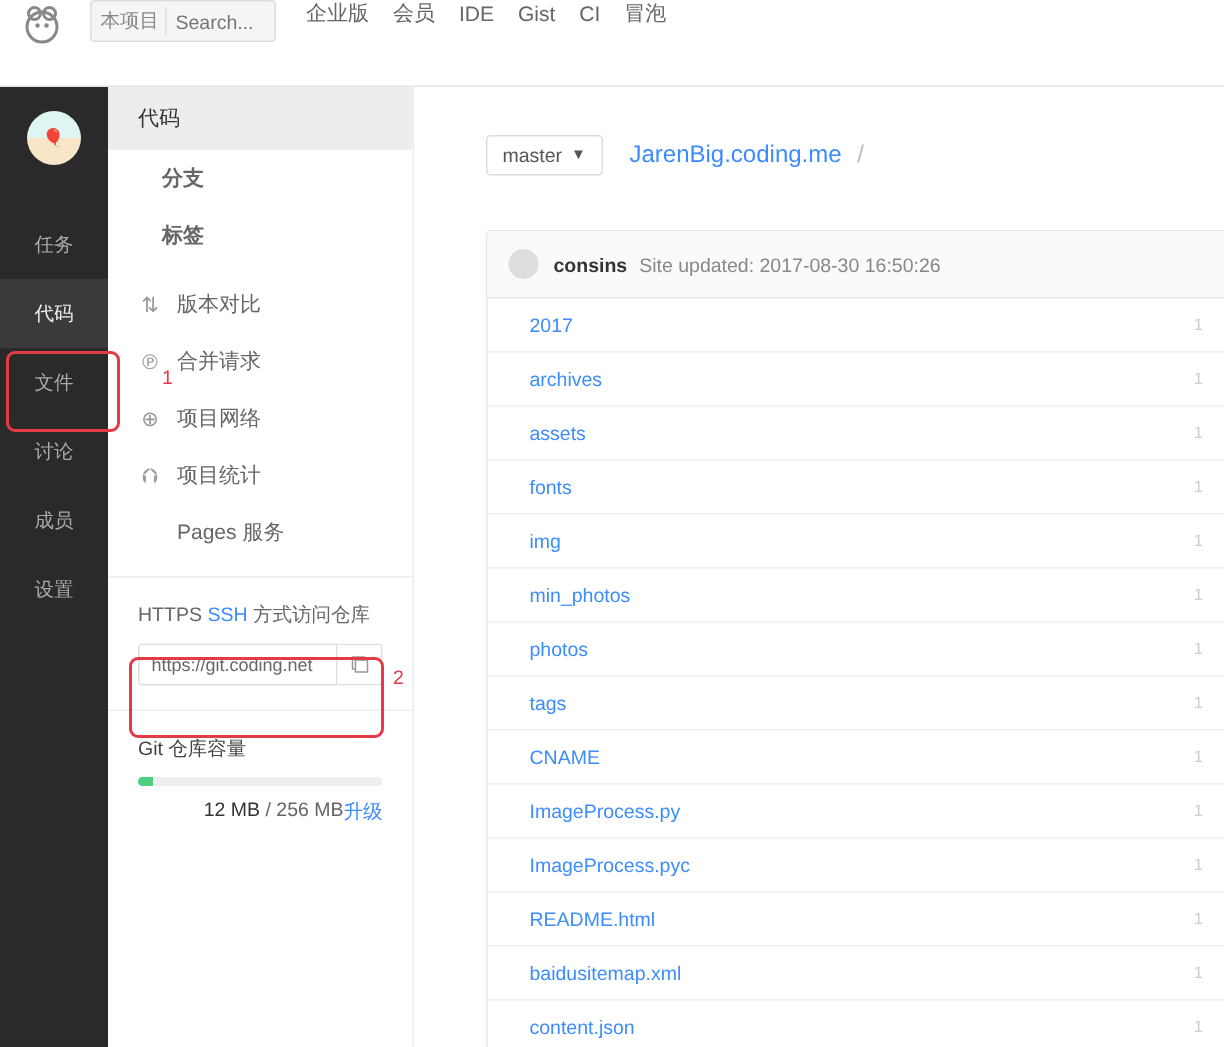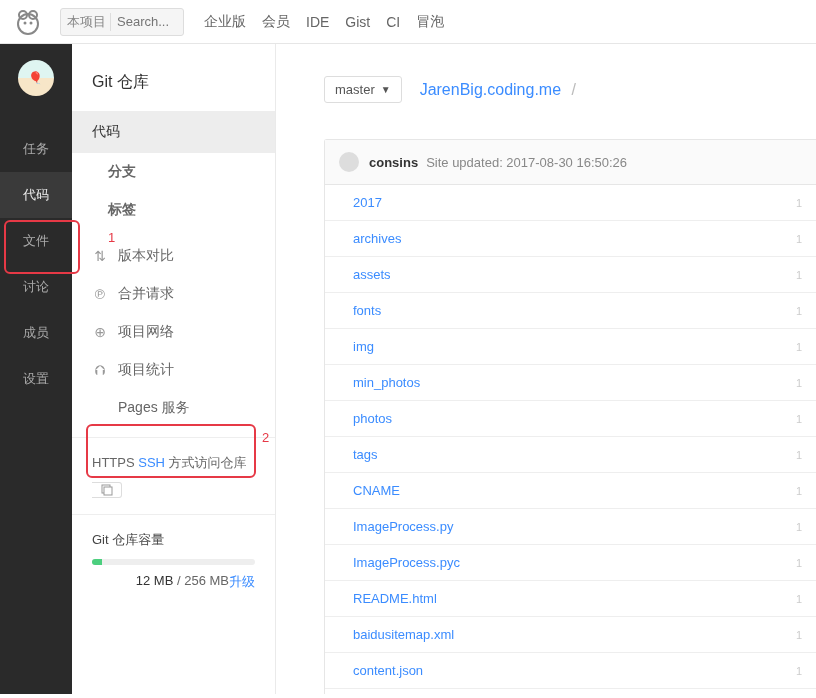--- a/index.html
+++ b/index.html
@@ -8,23 +8,23 @@
       font-size: 14px;
       color: #333;
       background: #fff;
       width: 816px;
       height: 698px;
       overflow: hidden;
     }
     
     
     .topbar {
-      height: 44px;
-      display: flex;
-      align-items: center;
+      height: 58px;
+      display: flex;
+      align-items: flex-start;
       padding: 0 12px;
       border-bottom: 1px solid #e6e6e6;
     }
     .logo {
       width: 32px;
       height: 32px;
       margin-right: 16px;
       color: #666;
     }
     .search-wrap {
@@ -371,21 +371,20 @@
     <div class="ds-item">成员</div>
     <div class="ds-item">设置</div>
   </div>
 
   <div class="annotation-box-1"></div>
   <div class="annotation-label-1">1</div>
   <div class="annotation-box-2"></div>
   <div class="annotation-label-2">2</div>
 
   <div class="mid-sidebar">
-    <div class="mid-title">Git 仓库</div>
     <div class="mid-nav-item active">代码</div>
     <div class="mid-nav-sub">分支</div>
     <div class="mid-nav-sub">标签</div>
     <div style="height:8px"></div>
     <div class="mid-nav-ic">
         <span class="nav-ic">⇅</span>
         <span>版本对比</span>
       </div>
     <div class="mid-nav-ic">
         <span class="nav-ic">℗</span>
@@ -404,20 +403,21 @@
         <span>Pages 服务</span>
       </div>
 
     <div class="clone-box">
       <div class="clone-tabs">
         <span class="plain">HTTPS</span>
         <span>SSH</span>
         <span class="plain">方式访问仓库</span>
       </div>
       <div class="clone-input">
+        <input class="clone-url" value="https://git.coding.net" style="">
         <div class="clone-copy">
           <svg width="14" height="14" viewBox="0 0 14 14">
               <rect x="2" y="2" width="8" height="8" fill="none" stroke="#999"></rect>
               <rect x="4" y="4" width="8" height="8" fill="#fff" stroke="#999"></rect>
             </svg>
         </div>
       </div>
     </div>
 
     <div class="storage-box">

